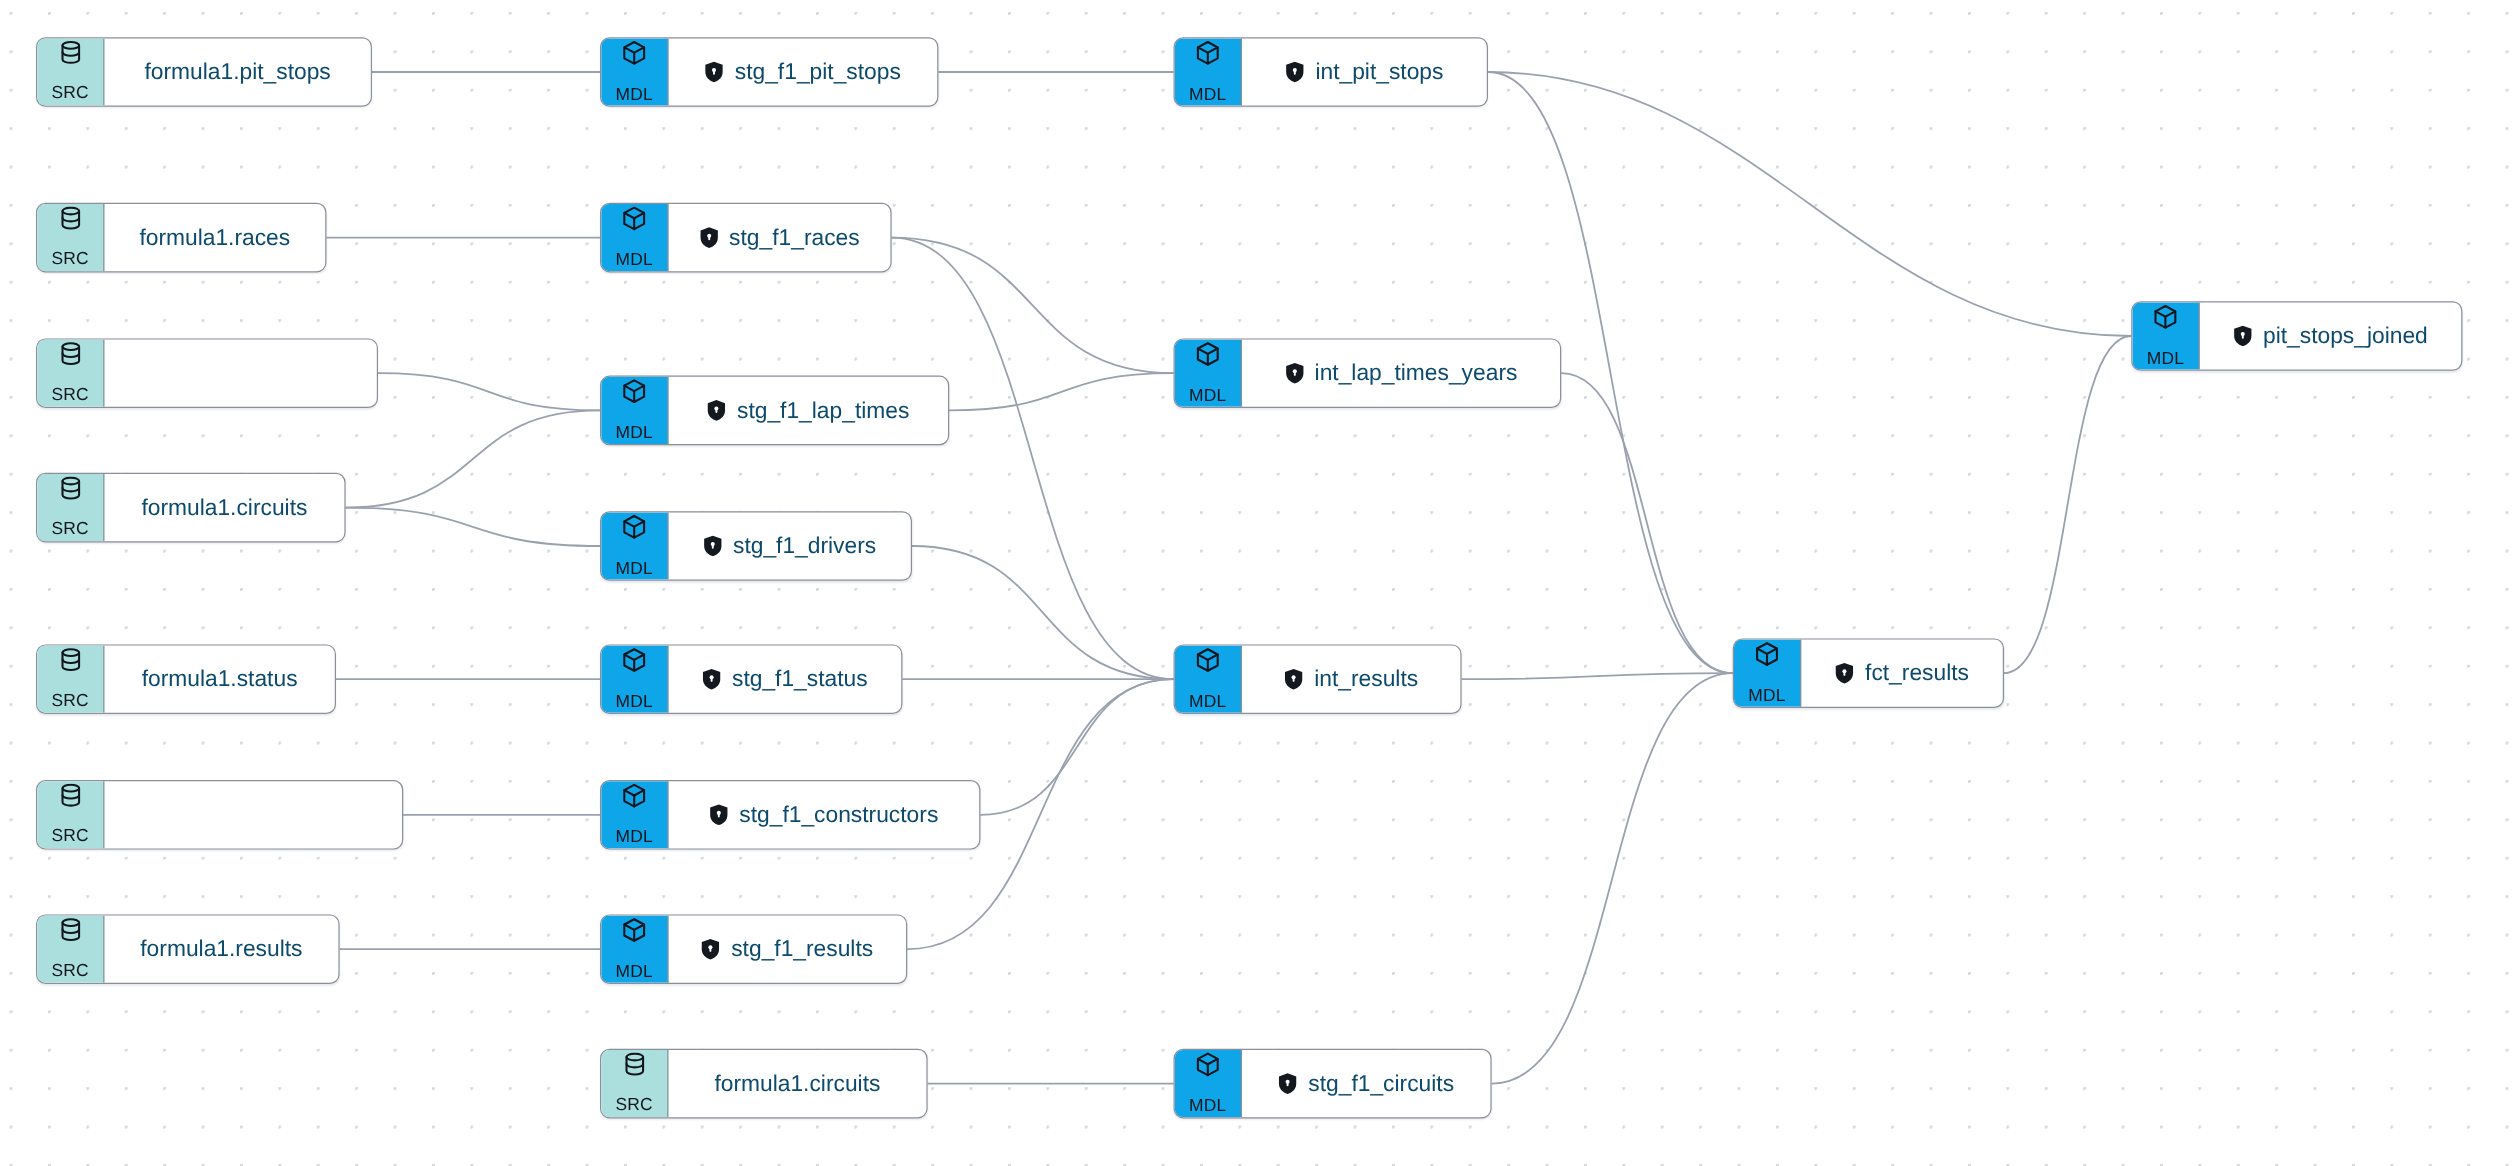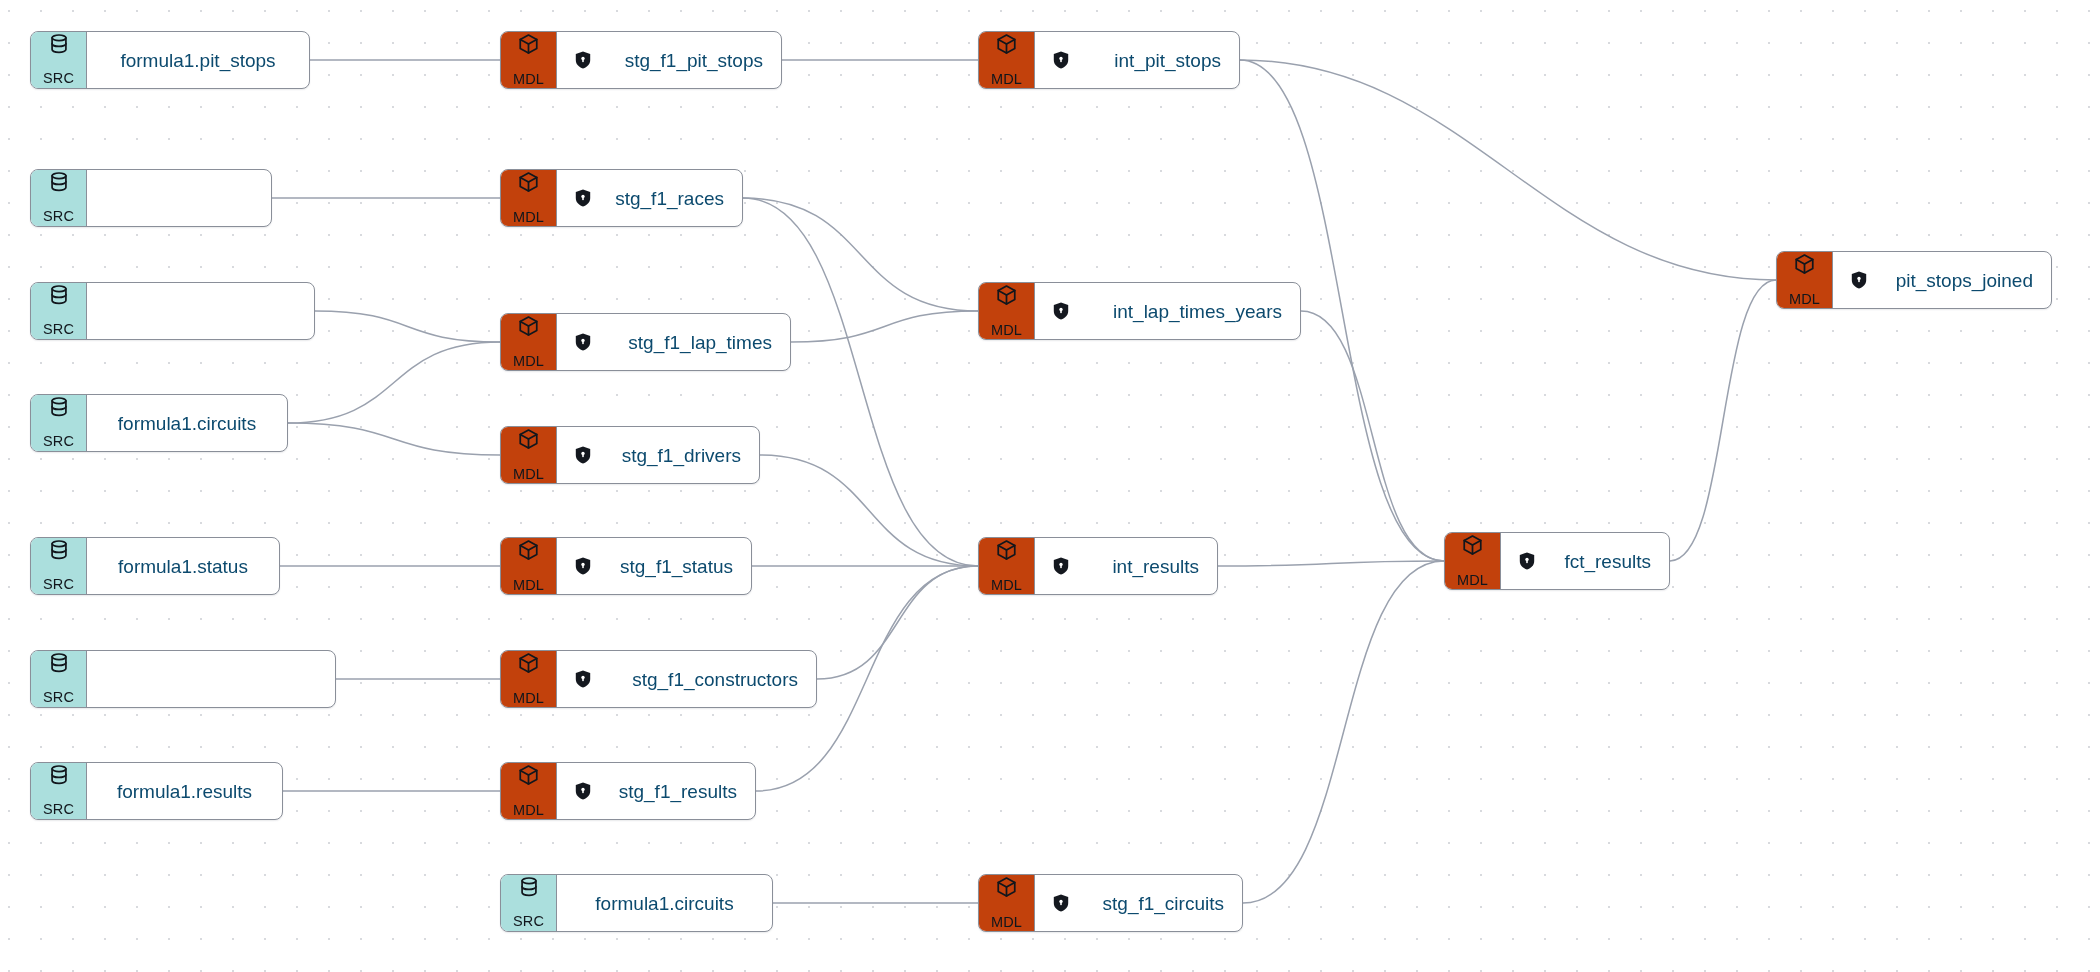--- a/index.html
+++ b/index.html
@@ -43,38 +43,38 @@
     flex: 0 0 56px;
     display: flex;
     flex-direction: column;
     align-items: center;
     justify-content: center;
     gap: 16px;
     border-right: 1.4px solid #8a8f99;
     box-sizing: border-box;
   }
   .node.src .badge { background: #abdfdd; }
-  .node.mdl .badge { background: #c2410c; }
+  .node.mdl .badge { background: #0ea5e9; }
   .badge .glyph {
     display: block;
     line-height: 0;
     margin-bottom: 1px;
   }
   .badge .kind {
     font-size: 14.5px;
     font-weight: 400;
     color: #11161c;
     letter-spacing: 0.2px;
     line-height: 1;
   }
   .node .body {
     flex: 1 1 auto;
     display: flex;
     align-items: center;
-    justify-content: space-between;
+    justify-content: center;
     padding: 0 18px;
     gap: 9px;
     white-space: nowrap;
   }
   .node .label {
     font-size: 19px;
     color: #0c4a6e;
     line-height: 1;
   }
   .node.src .body { justify-content: center; }
@@ -125,20 +125,23 @@
       </div>
       <div class="node src" style="left: 30px; top: 169px; width: 242px;">
         <div class="badge">
           <span class="glyph"><svg width="22" height="20" viewBox="0 0 24 22" fill="none" stroke="#11161c" stroke-width="1.9" stroke-linecap="round" stroke-linejoin="round">
   <ellipse cx="12" cy="4.2" rx="7.6" ry="3.1"></ellipse>
   <path d="M4.4 4.2v12.9c0 1.7 3.4 3.1 7.6 3.1s7.6-1.4 7.6-3.1V4.2"></path>
   <path d="M4.4 10.6c0 1.7 3.4 3.1 7.6 3.1s7.6-1.4 7.6-3.1"></path>
 </svg></span>
           <span class="kind">SRC</span>
         </div>
+        <div class="body">
+          <span class="label">formula1.races</span>
+        </div>
       </div>
       <div class="node src" style="left: 30px; top: 282px; width: 285px;">
         <div class="badge">
           <span class="glyph"><svg width="22" height="20" viewBox="0 0 24 22" fill="none" stroke="#11161c" stroke-width="1.9" stroke-linecap="round" stroke-linejoin="round">
   <ellipse cx="12" cy="4.2" rx="7.6" ry="3.1"></ellipse>
   <path d="M4.4 4.2v12.9c0 1.7 3.4 3.1 7.6 3.1s7.6-1.4 7.6-3.1V4.2"></path>
   <path d="M4.4 10.6c0 1.7 3.4 3.1 7.6 3.1s7.6-1.4 7.6-3.1"></path>
 </svg></span>
           <span class="kind">SRC</span>
         </div>

